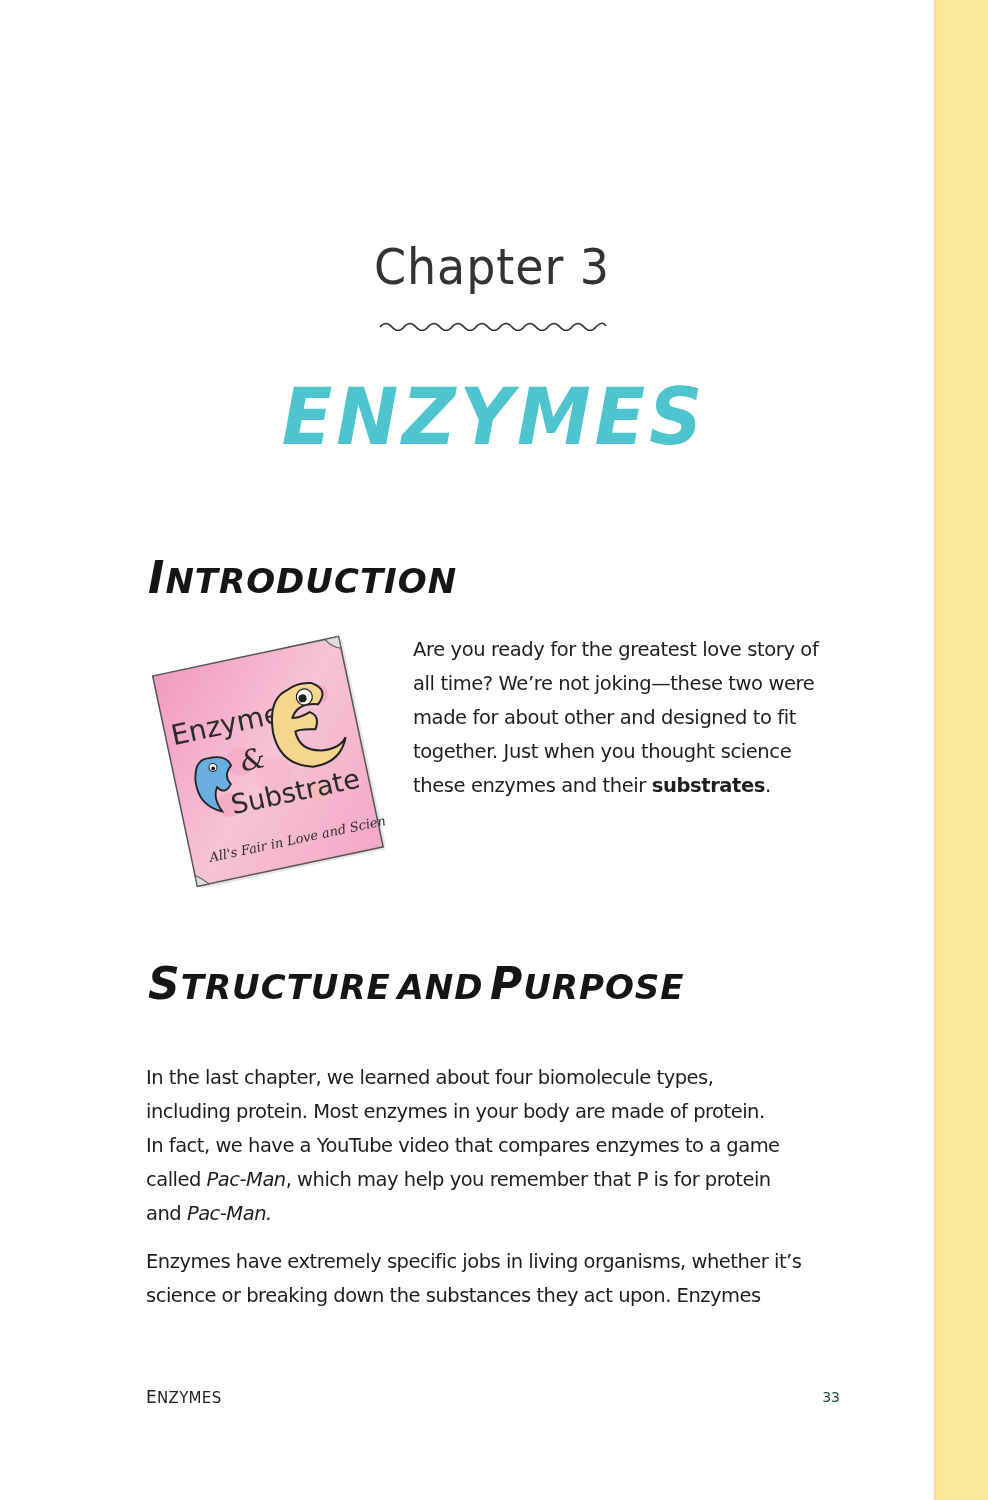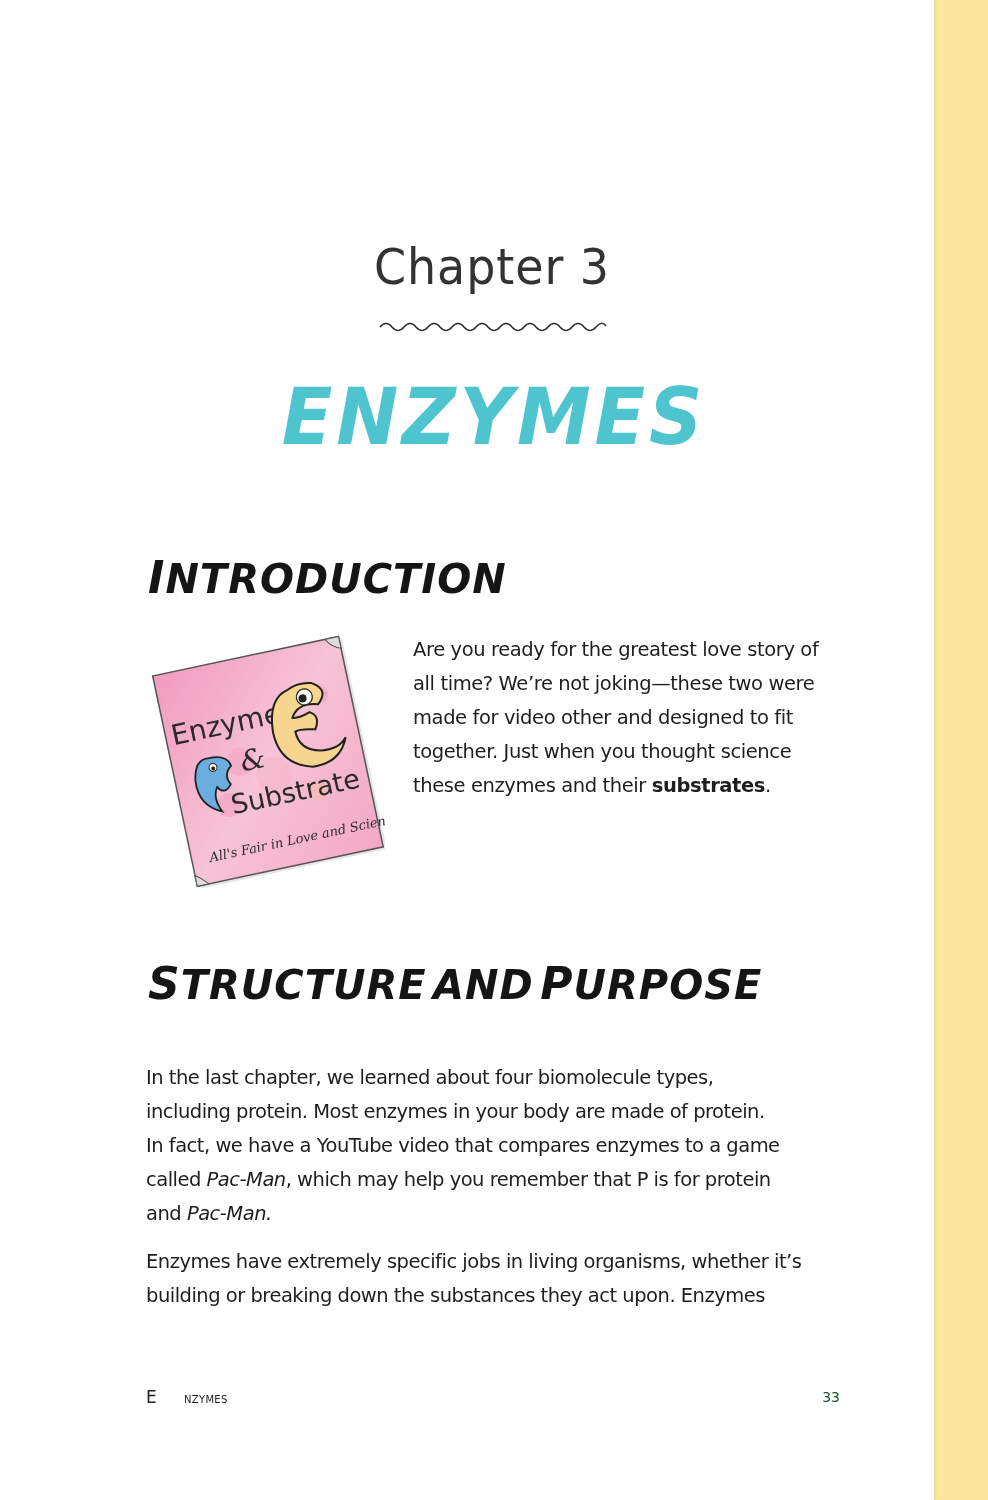--- a/index.html
+++ b/index.html
@@ -66,21 +66,21 @@
       position: absolute;
       left: 148px;
       font-family: "DejaVu Sans", sans-serif;
       font-weight: bold;
       font-style: italic;
       color: #151515;
       letter-spacing: 1px;
       white-space: nowrap;
     }
     .section-heading .big { font-size: 44px; }
-    .section-heading .small { font-size: 40px; margin-top: 20px; }
+    .section-heading .small { font-size: 34px; margin-top: 20px; }
     #h-intro { top: 552px; }
     #h-structure { top: 958px; }
 
     .poster {
       position: absolute;
       left: 150px;
       top: 626px;
       width: 235px;
       height: 262px;
     }
@@ -114,21 +114,21 @@
 
     .footer-title {
       position: absolute;
       left: 146px;
       top: 1387px;
       font-family: "DejaVu Sans", sans-serif;
       color: #222;
       letter-spacing: 0.3px;
     }
     .footer-title .big { font-size: 17px; }
-    .footer-title .small { font-size: 10px; margin-left: 27px; }
+    .footer-title .small { font-size: 15px; }
     .page-number {
       position: absolute;
       left: 800px;
       width: 40px;
       top: 1389px;
       text-align: right;
       font-family: "DejaVu Sans", sans-serif;
       font-size: 14px;
       color: #14532d;
     }
@@ -177,42 +177,42 @@
       <circle cx="164" cy="81" r="4" fill="#222"></circle>
       <path d="M60 120 Q45 118 42 140 Q40 165 62 175 Q55 160 62 150 Q68 160 76 150 Q70 140 80 132 Q78 120 60 120 Z" fill="#6AAEE0" stroke="#222" stroke-width="1.8"></path>
       <circle cx="62" cy="130" r="4" fill="#fff" stroke="#222" stroke-width="1"></circle>
       <circle cx="62" cy="131" r="2" fill="#222"></circle>
     </g>
   </svg>
 
   <div class="intro-text">
     <span class="line">Are you ready for the greatest love story of</span>
     <span class="line">all time? We’re not joking—these two were</span>
-    <span class="line">made for video other and designed to fit</span>
+    <span class="line">made for about other and designed to fit</span>
     <span class="line">together. Just when you thought science</span>
     <span class="line"><span>these enzymes and their </span><b>substrates</b><span>.</span></span>
   </div>
 
   <div class="section-heading" id="h-structure">
     <span class="big">S</span><span class="small">TRUCTURE</span>
     <span class="small">AND</span>
     <span class="big">P</span><span class="small">URPOSE</span>
   </div>
 
   <div class="body-text" id="para-1">
     <span class="line">In the last chapter, we learned about four biomolecule types,</span>
     <span class="line">including protein. Most enzymes in your body are made of protein.</span>
     <span class="line">In fact, we have a YouTube video that compares enzymes to a game</span>
     <span class="line"><span>called </span><i>Pac-Man</i><span>, which may help you remember that P is for protein</span></span>
     <span class="line"><span>and </span><i>Pac-Man.</i></span>
   </div>
 
   <div class="body-text" id="para-2">
     <span class="line">Enzymes have extremely specific jobs in living organisms, whether it’s</span>
-    <span class="line">building or breaking down the substances they act upon. Enzymes</span>
+    <span class="line">science or breaking down the substances they act upon. Enzymes</span>
   </div>
 
   <div class="footer-title">
     <span class="big">E</span><span class="small">NZYMES</span>
   </div>
   <div class="page-number">33</div>
 </div>
 
 <div class="side-strip"></div>
 

